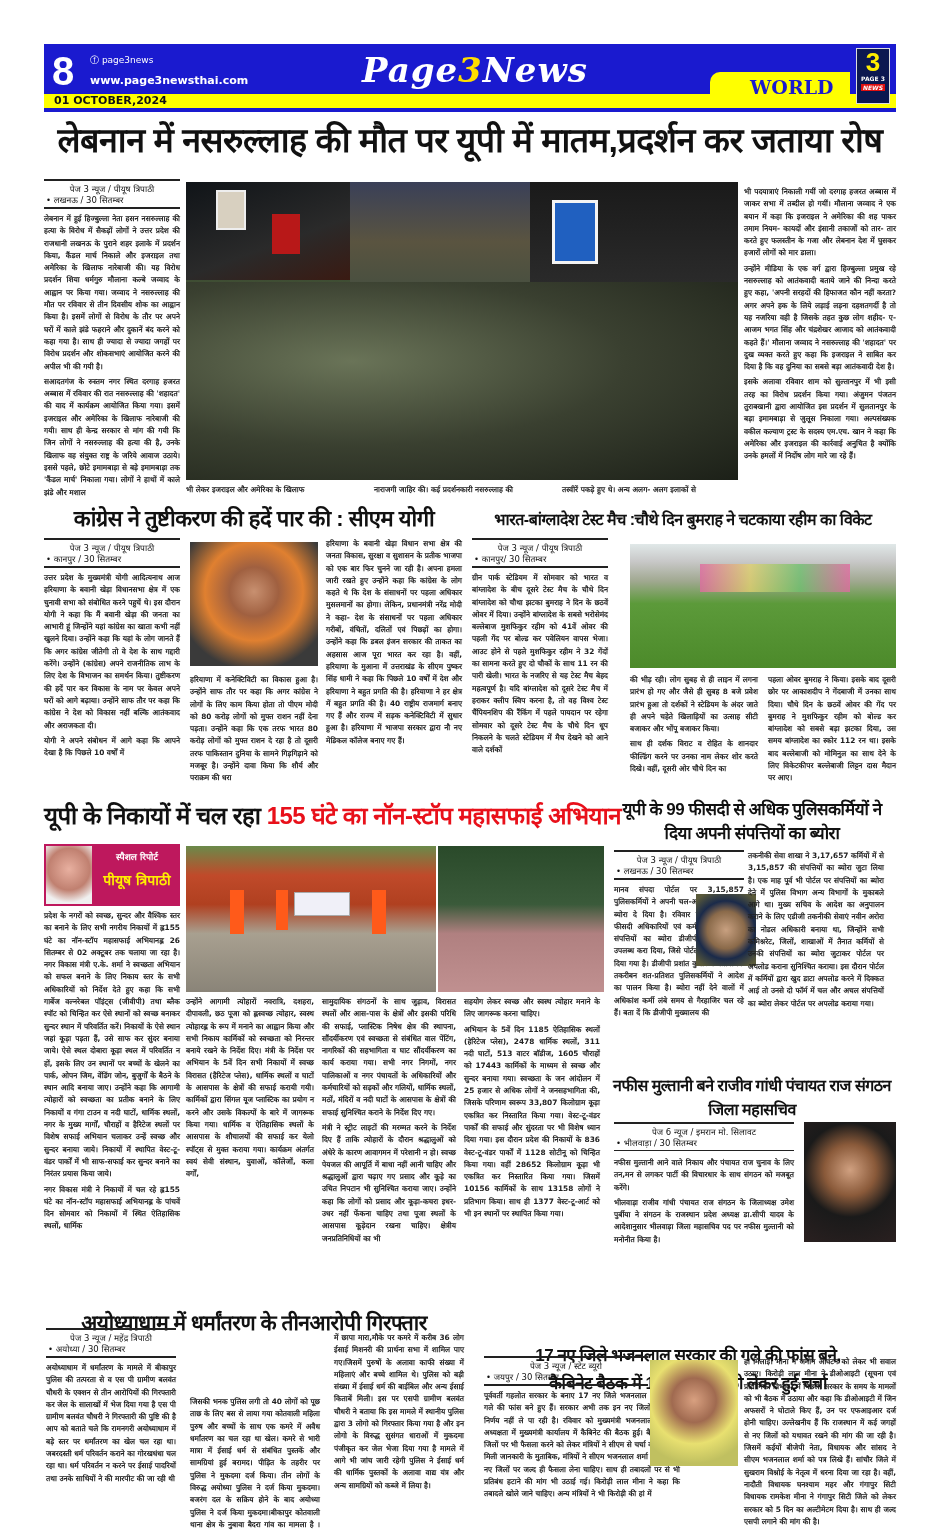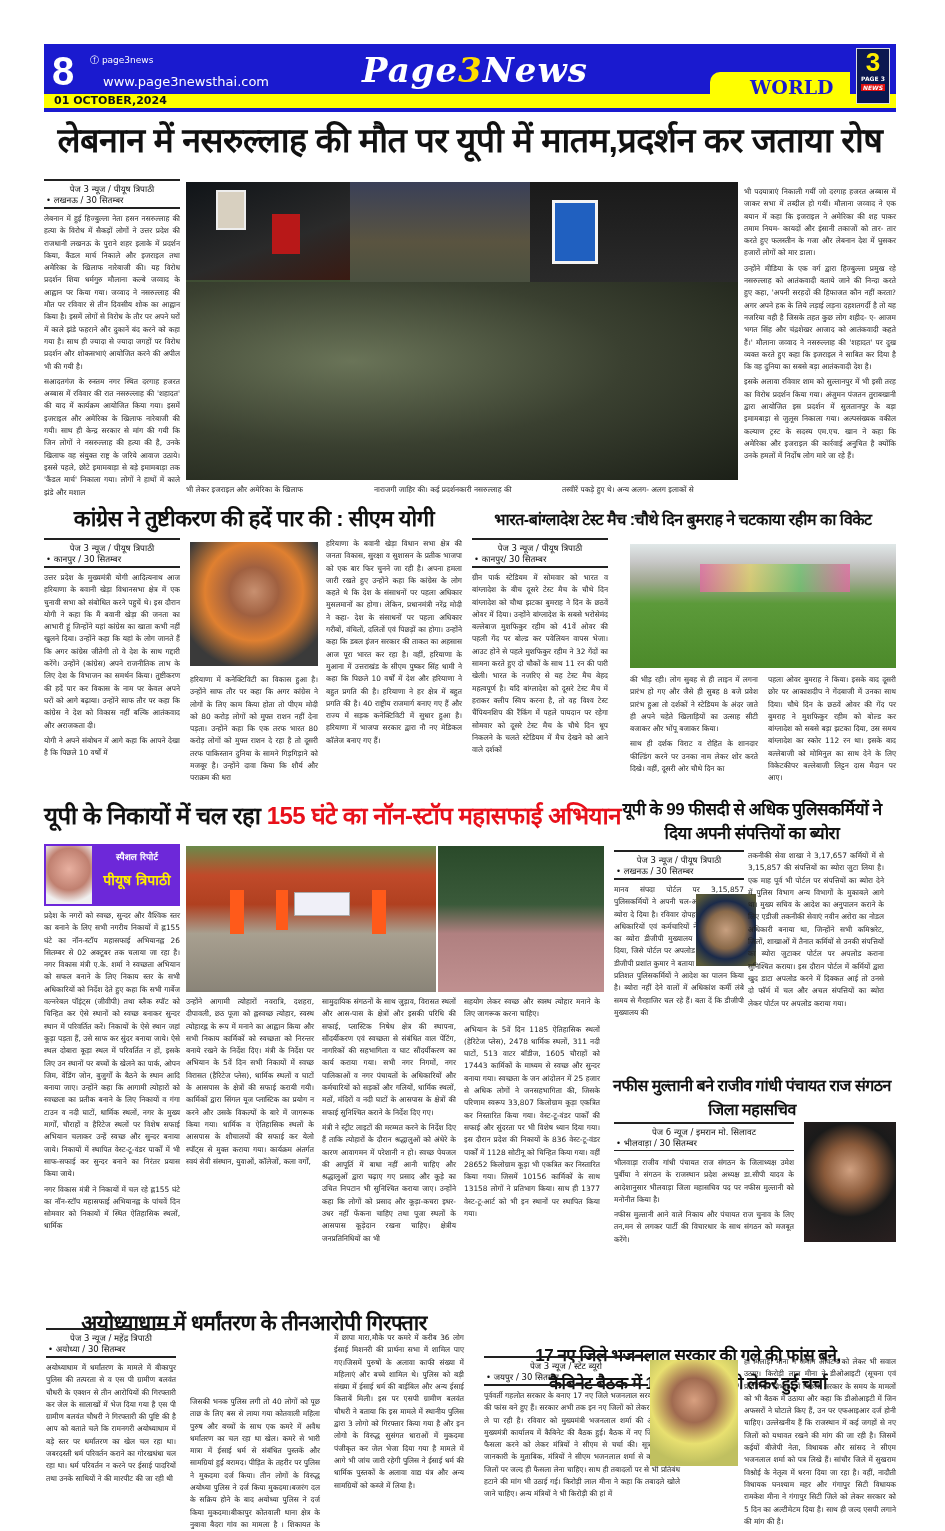--- a/index.html
+++ b/index.html
@@ -5,37 +5,37 @@
   * { box-sizing: border-box; margin: 0; padding: 0; }
   body { width: 945px; height: 1531px; background: #fff; font-family: "DejaVu Sans", sans-serif; color: #111; position: relative; overflow: hidden; }
   .page { position: absolute; left: 44px; top: 44px; width: 852px; }
 
   
   .mast { position: relative; height: 64px; background: #1a1acf; }
   .mast .yellow-band { position: absolute; left: 0; right: 0; bottom: 0; height: 14px; background: #ffff00; }
   .mast .world-tab { position: absolute; left: 666px; top: 28px; width: 140px; height: 36px; background: #ffff00; border-radius: 10px 0 0 0; }
   .mast .page-num { position: absolute; left: 8px; top: 4px; font-size: 40px; font-weight: bold; color: #fff; font-family: "Liberation Sans", sans-serif; line-height: 46px; }
   .mast .social { position: absolute; left: 46px; top: 10px; font-size: 9px; color: #fff; }
-  .mast .website { position: absolute; left: 59px; top: 30px; font-size: 13px; color: #fff; }
+  .mast .website { position: absolute; left: 46px; top: 30px; font-size: 11px; color: #fff; font-weight: bold; }
   .mast .date { position: absolute; left: 10px; bottom: 0; font-size: 11px; font-weight: bold; color: #111; line-height: 14px; }
   .mast .logo { position: absolute; left: 318px; top: 6px; font-family: "DejaVu Serif", serif; font-size: 34px; font-style: italic; font-weight: bold; color: #fff; letter-spacing: 1px; }
   .mast .logo .three { color: #ffdd00; }
   .mast .world { position: absolute; left: 706px; top: 32px; font-family: "DejaVu Serif", serif; font-size: 19px; font-weight: bold; color: #1a1acf; }
   .mast .badge { position: absolute; left: 812px; top: 4px; width: 34px; height: 56px; background: #0c1850; border: 1px solid #ddd; text-align: center; }
   .mast .badge .b3 { color: #ffee00; font-size: 26px; font-weight: bold; line-height: 26px; font-family: "Liberation Sans", sans-serif; }
   .mast .badge .bp { color: #fff; font-size: 6px; font-weight: bold; }
   .mast .badge .bn { color: #fff; background: #e01010; font-size: 6px; font-weight: bold; font-style: italic; margin: 2px 4px; }
   .mast .blue-bottom { position: absolute; left: 0; right: 0; bottom: -4px; height: 4px; background: #1a1acf; }
 
   .headline { font-family: "Liberation Sans", sans-serif; font-weight: bold; color: #111; text-align: center; letter-spacing: -0.5px; }
   .h-main { font-size: 34px; margin-top: 10px; line-height: 44px; }
   .byline { border-top: 2px solid #222; border-bottom: 2px solid #222; padding: 2px 0; font-size: 8.5px; }
   .byline .who { text-align: center; }
   .byline .where { padding-left: 2px; }
-  .body-text { font-size: 7.4px; line-height: 12.3px; text-align: justify; color: #222; }
+  .body-text { font-size: 7.4px; line-height: 12.3px; text-align: justify; color: #222; font-weight: bold; }
   .body-text p { margin-bottom: 3px; }
 
   .abs { position: absolute; }
   .photo { position: absolute; overflow: hidden; }
 </style>
 </head>
 <body>
 
 <div class="page">
 
@@ -126,21 +126,21 @@
     <p>साथ ही दर्शक विराट व रोहित के शानदार फील्डिंग करने पर उनका नाम लेकर शोर करते दिखे। वहीं, दूसरी ओर चौथे दिन का</p>
   </div>
   <div class="abs body-text" style="left:724px;top:630px;width:128px;">
     <p>पहला ओवर बुमराह ने किया। इसके बाद दूसरी छोर पर आकाशदीप ने गेंदबाजी में उनका साथ दिया। चौथे दिन के छठवें ओवर की गेंद पर बुमराह ने मुशफिकुर रहीम को बोल्ड कर बांग्लादेश को सबसे बड़ा झटका दिया, उस समय बांग्लादेश का स्कोर 112 रन था। इसके बाद बल्लेबाजी को मोमिनुल का साथ देने के लिए विकेटकीपर बल्लेबाजी लिट्टन दास मैदान पर आए।</p>
   </div>
 
   <div class="abs headline" style="left:0;top:754px;width:560px;font-size:24px;line-height:36px;white-space:nowrap;">
     <span>यूपी के निकायों में चल रहा</span>
     <span style="color:#e8101a;">155 घंटे का नॉन-स्टॉप महासफाई अभियान</span>
   </div>
-  <div class="abs" style="left:0;top:800px;width:136px;height:62px;background:#6d28d9;">
+  <div class="abs" style="left:0;top:800px;width:136px;height:62px;background:#be185d;">
     <div class="abs" style="left:2px;top:2px;width:46px;height:58px;background:radial-gradient(circle at 50% 40%,#e8b0a0,#c08070 50%,#f0f0f0 80%);"></div>
     <div class="abs" style="left:52px;top:6px;width:82px;text-align:center;font-size:9px;color:#fff;font-weight:bold;">स्पैशल रिपोर्ट</div>
     <div class="abs" style="left:52px;top:26px;width:82px;text-align:center;font-size:14px;color:#ffee00;font-weight:bold;">पीयूष त्रिपाठी</div>
   </div>
   <div class="abs body-text" style="left:0;top:866px;width:136px;">
     <p>प्रदेश के नगरों को स्वच्छ, सुन्दर और वैश्विक स्तर का बनाने के लिए सभी नगरीय निकायों में ह्ल155 घंटे का नॉन-स्टॉप महासफाई अभियानह्ल 26 सितम्बर से 02 अक्टूबर तक चलाया जा रहा है। नगर विकास मंत्री ए.के. शर्मा ने स्वच्छता अभियान को सफल बनाने के लिए निकाय स्तर के सभी अधिकारियों को निर्देश देते हुए कहा कि सभी गार्बेज वल्नरेबल पॉइंट्स (जीवीपी) तथा ब्लैक स्पॉट को चिन्हित कर ऐसे स्थानों को स्वच्छ बनाकर सुन्दर स्थान में परिवर्तित करें। निकायों के ऐसे स्थान जहां कूड़ा पड़ता हैं, उसे साफ कर सुंदर बनाया जाये। ऐसे स्थल दोबारा कूड़ा स्थल में परिवर्तित न हों, इसके लिए उन स्थानों पर बच्चों के खेलने का पार्क, ओपन जिम, वेंडिंग जोन, बुजुर्गों के बैठने के स्थान आदि बनाया जाए। उन्होंने कहा कि आगामी त्योहारों को स्वच्छता का प्रतीक बनाने के लिए निकायों व गंगा टाउन व नदी घाटों, धार्मिक स्थलों, नगर के मुख्य मार्गों, चौराहों व हैरिटेज स्थलों पर विशेष सफाई अभियान चलाकर उन्हें स्वच्छ और सुन्दर बनाया जाये। निकायों में स्थापित वेस्ट-टू-वंडर पार्कों में भी साफ-सफाई कर सुन्दर बनाने का निरंतर प्रयास किया जाये।</p>
     <p>नगर विकास मंत्री ने निकायों में चल रहे ह्ल155 घंटे का नॉन-स्टॉप महासफाई अभियानह्ल के पांचवें दिन सोमवार को निकायों में स्थित ऐतिहासिक स्थलों, धार्मिक</p>
   </div>
   <div class="photo" style="left:142px;top:802px;width:250px;height:146px;background:linear-gradient(180deg,#6a8a4a 0%,#c04a2a 20%,#b04020 40%,#a8a090 60%,#8a8478 100%);">
     <div class="abs" style="left:108px;top:46px;width:56px;height:24px;background:#f0f0f8;border:1px solid #aaa;"></div>
@@ -176,22 +176,22 @@
     <p>तकनीकी सेवा शाखा ने 3,17,657 कर्मियों में से 3,15,857 की संपत्तियों का ब्योरा जुटा लिया है। एक माह पूर्व भी पोर्टल पर संपत्तियों का ब्योरा देने में पुलिस विभाग अन्य विभागों के मुकाबले आगे था। मुख्य सचिव के आदेश का अनुपालन कराने के लिए एडीजी तकनीकी सेवाएं नवीन अरोरा का नोडल अधिकारी बनाया था, जिन्होंने सभी कमिश्नरेट, जिलों, शाखाओं में तैनात कर्मियों से उनकी संपत्तियों का ब्योरा जुटाकर पोर्टल पर अपलोड कराना सुनिश्चित कराया। इस दौरान पोर्टल में कर्मियों द्वारा खुद डाटा अपलोड करने में दिक्कत आई तो उनसे दो फॉर्म में चल और अचल संपत्तियों का ब्योरा लेकर पोर्टल पर अपलोड कराया गया।</p>
   </div>
 
   <div class="abs headline" style="left:564px;top:1030px;width:288px;font-size:16px;line-height:24px;">नफीस मुल्तानी बने राजीव गांधी पंचायत राज संगठन जिला महासचिव</div>
   <div class="abs" style="left:570px;top:1078px;width:180px;">
     <div class="byline" style="border-bottom:1px solid #222;">
       <div class="who">पेज 6 न्यूज / इमरान मो. सिलावट</div>
       <div class="where">• भीलवाड़ा / 30 सितम्बर</div>
     </div>
     <div class="body-text" style="margin-top:6px;">
+      <p>नफीस मुल्तानी आने वाले निकाय और पंचायत राज चुनाव के लिए तन,मन से लगकर पार्टी की विचारधार के साथ संगठन को मजबूत करेंगे।</p>
       <p>भीलवाड़ा राजीव गांधी पंचायत राज संगठन के जिलाध्यक्ष उमेश पुर्बीया ने संगठन के राजस्थान प्रदेश अध्यक्ष डा.सीपी यादव के आदेशानुसार भीलवाड़ा जिला महासचिव पद पर नफीस मुल्तानी को मनोनीत किया है।</p>
-      <p>नफीस मुल्तानी आने वाले निकाय और पंचायत राज चुनाव के लिए तन,मन से लगकर पार्टी की विचारधार के साथ संगठन को मजबूत करेंगे।</p>
     </div>
   </div>
   <div class="photo" style="left:760px;top:1078px;width:92px;height:120px;background:radial-gradient(circle at 50% 40%,#d0a080 0%,#8a5a3a 30%,#1a1a1a 55%,#2a2020 100%);"></div>
 
   <div class="abs headline" style="left:0;top:1236px;width:420px;font-size:21px;line-height:30px;margin-top:28px;">अयोध्याधाम में धर्मांतरण के तीनआरोपी गिरफ्तार</div>
   <div class="abs" style="left:2px;top:1284px;width:130px;">
     <div class="byline">
       <div class="who">पेज 3 न्यूज / महेंद्र त्रिपाठी</div>
       <div class="where">• अयोध्या / 30 सितम्बर</div>
     </div>

